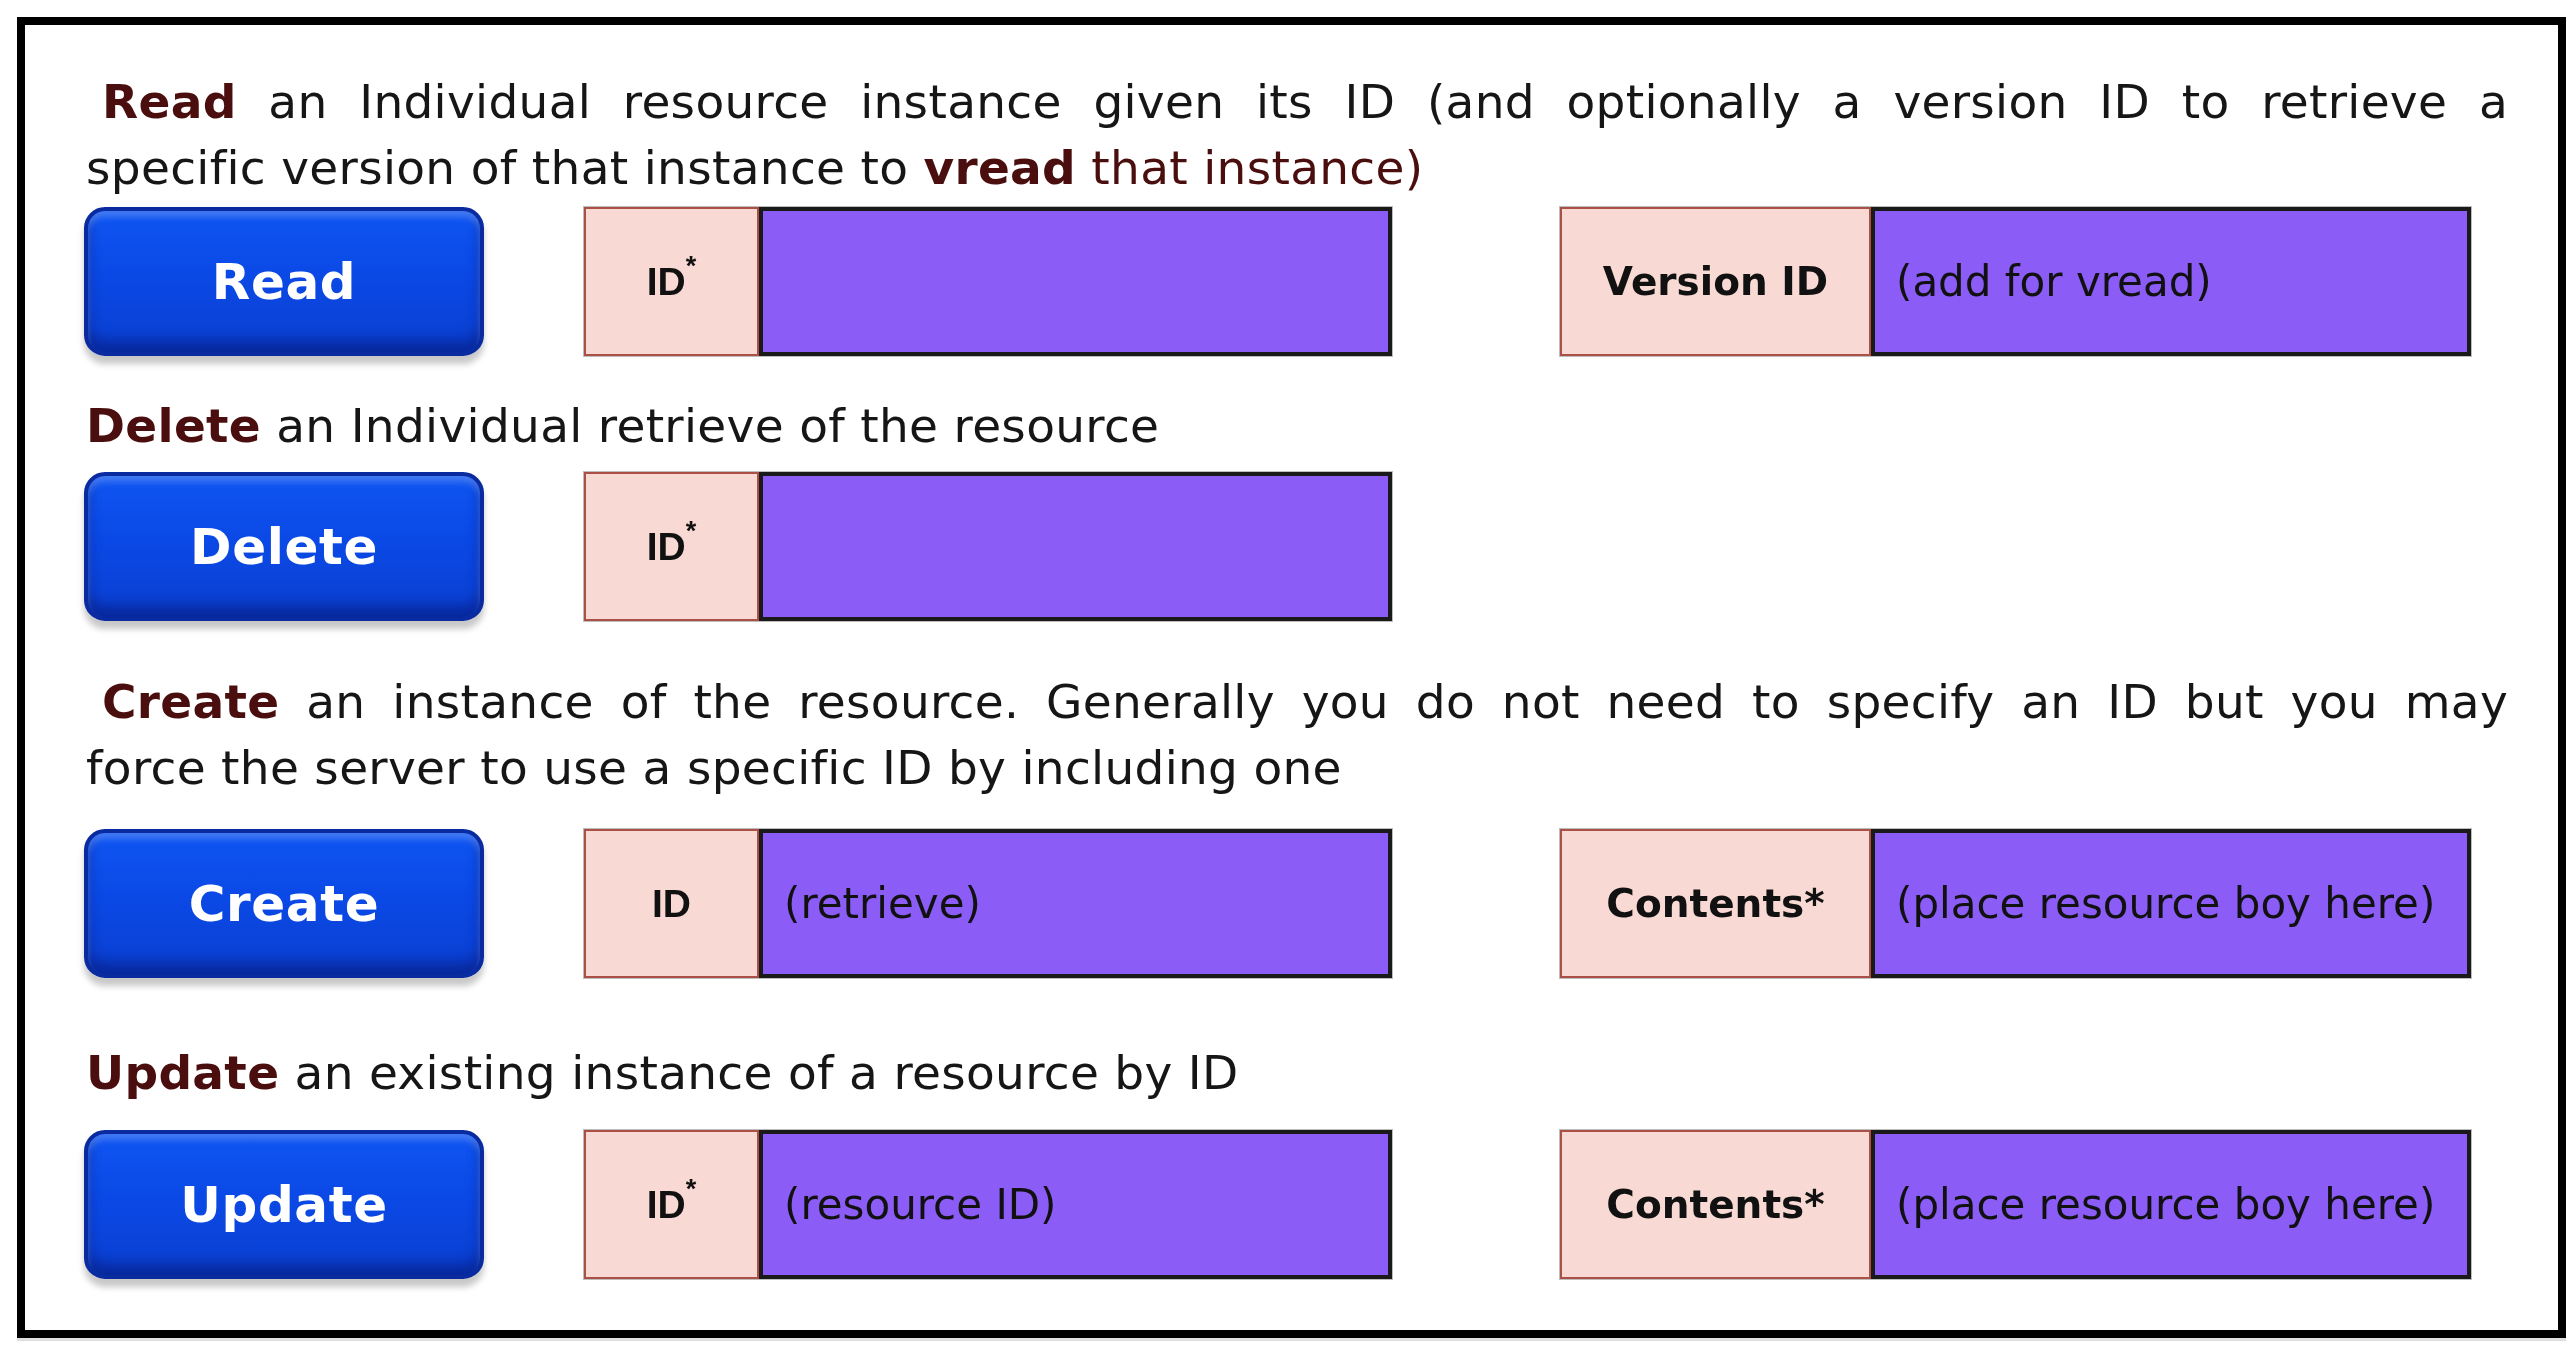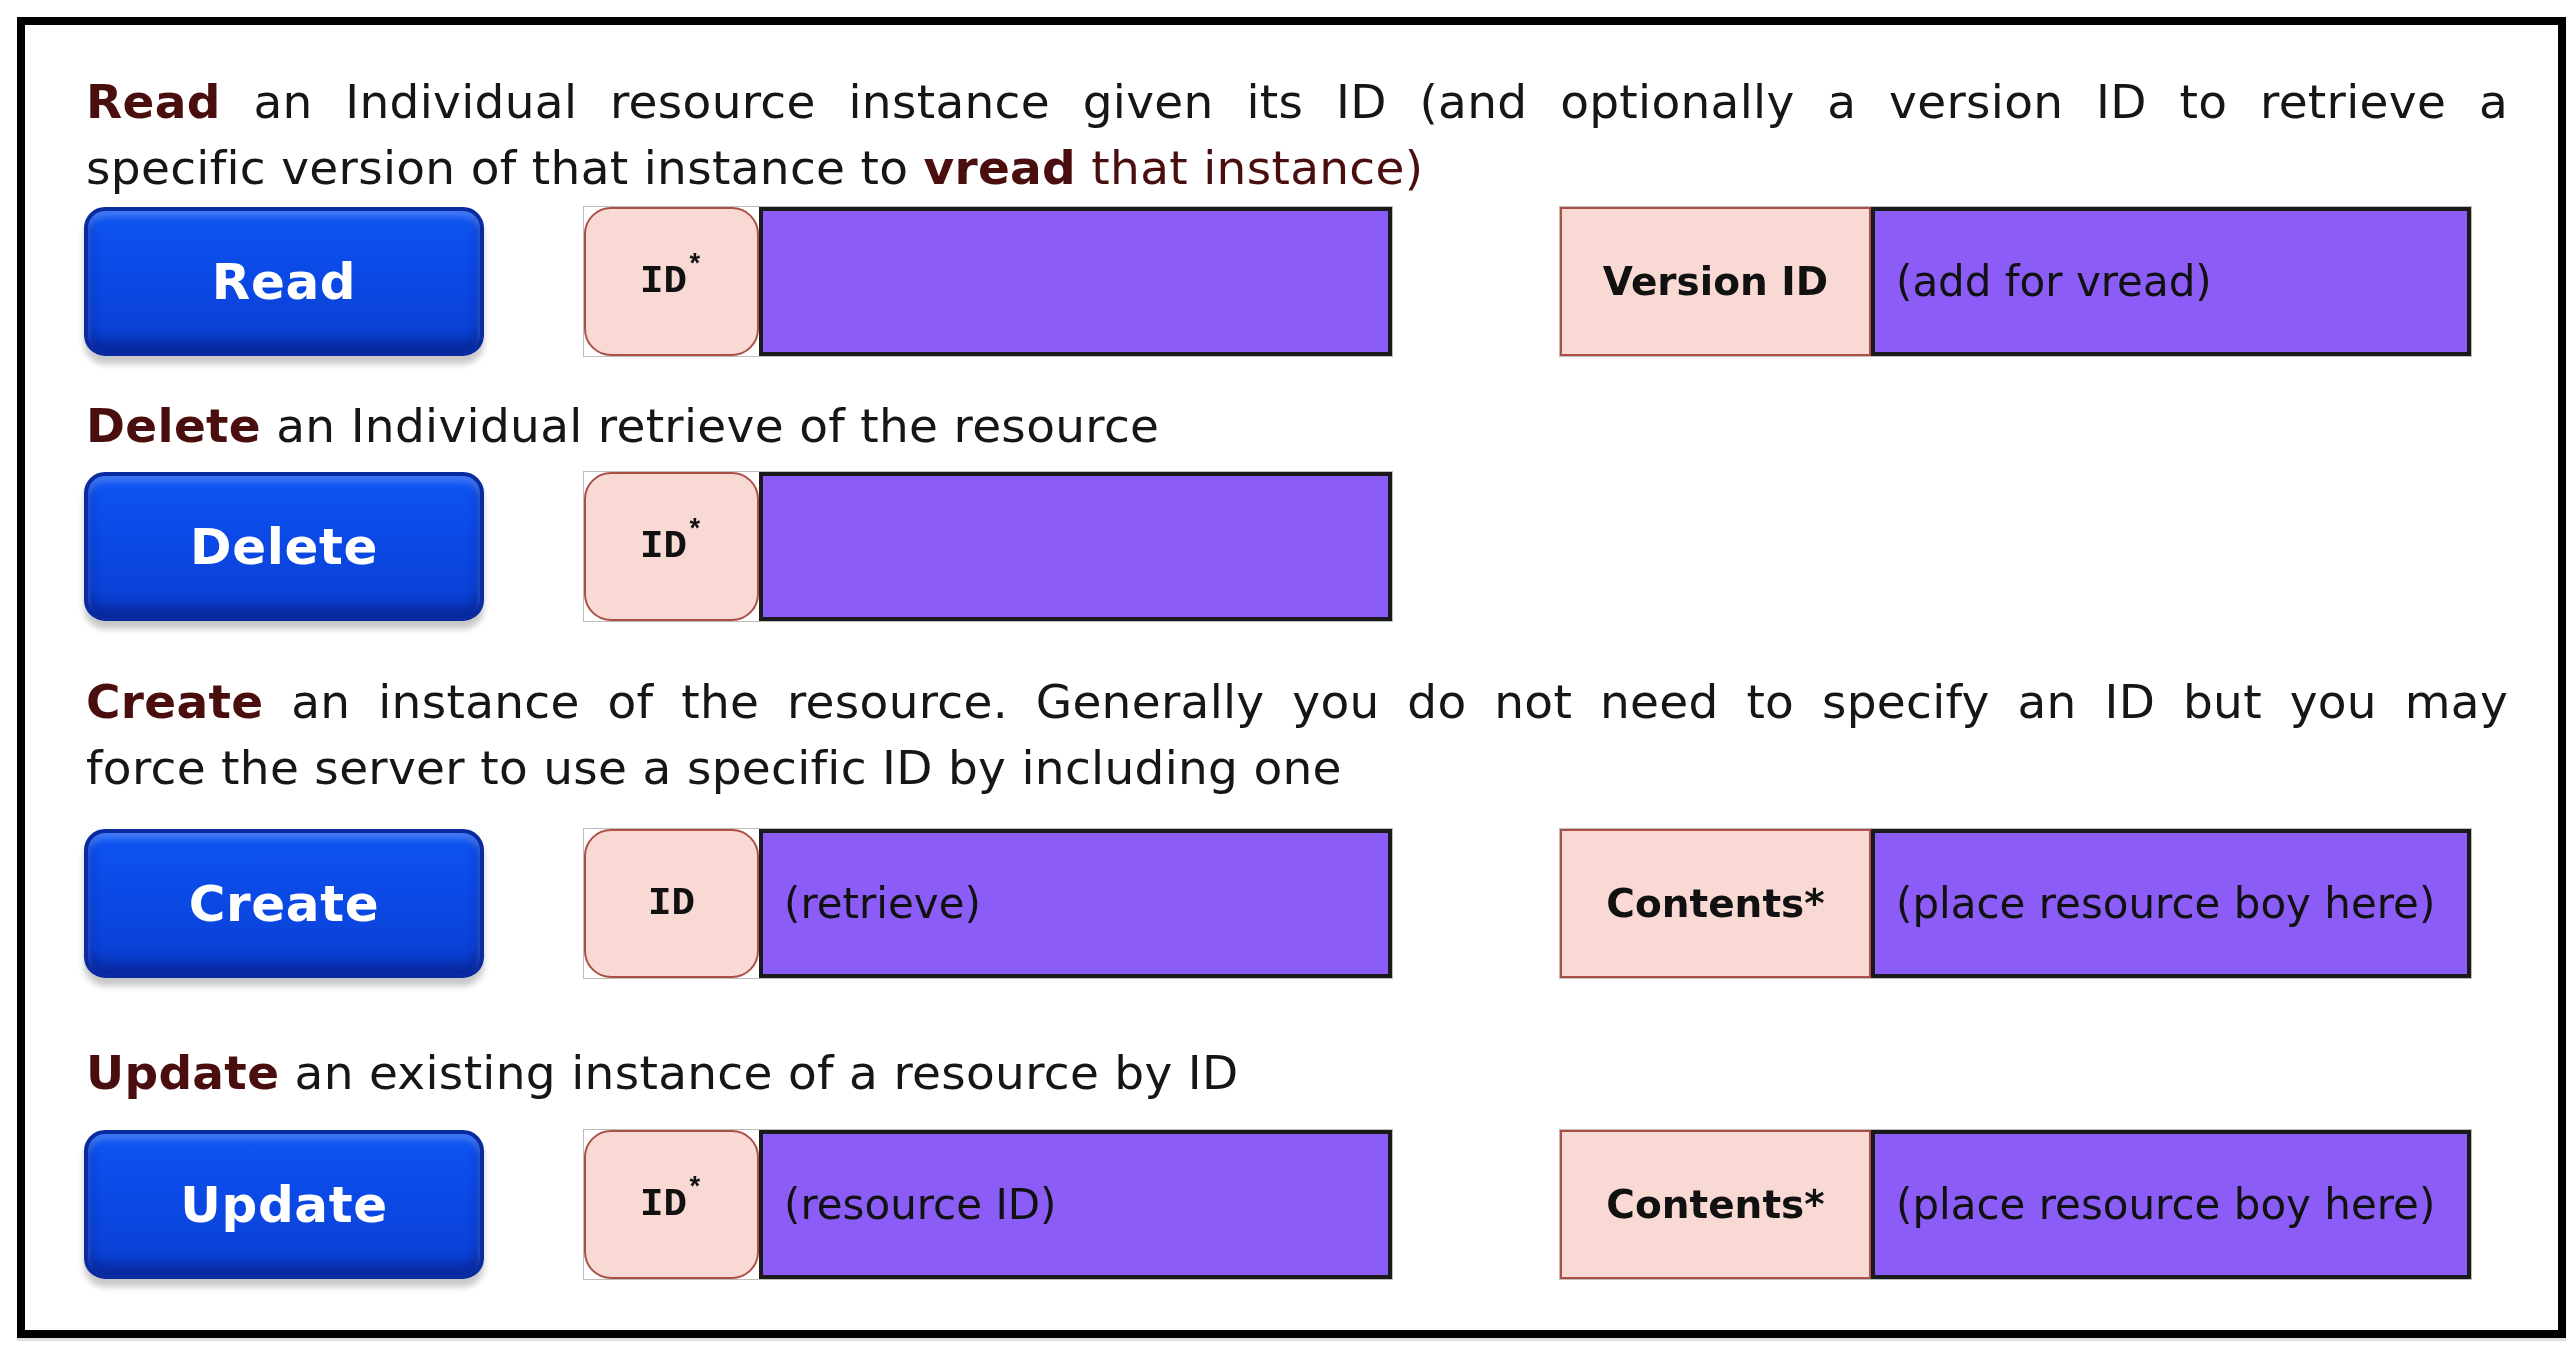--- a/index.html
+++ b/index.html
@@ -14,21 +14,21 @@
   .frame{
     position:absolute;left:16.6px;top:16.6px;width:2549px;height:1321px;
     border:8px solid #000000;box-sizing:border-box;
     box-shadow:0 3.1px 0 rgba(0,0,0,0.12);
   }
   .heading{
     position:absolute;left:86px;width:2422px;
     font-size:47px;line-height:66px;color:#161616;
     letter-spacing:0.3px;
   }
-  .jline{text-align:justify;text-align-last:justify;}
+  .jline{text-align:justify;text-align-last:justify;margin-left:16px;}
   .kw{font-weight:bold;color:#4b0e0e;}
   .maroon{color:#4b0e0e;}
   .btn{
     position:absolute;left:84px;width:400px;height:149px;
     box-sizing:border-box;
     background:linear-gradient(180deg,#0e55f2 0%,#0b49e6 45%,#0a3fd0 100%);
     border:4.3px solid #0a2aa0;border-radius:21px;
     box-shadow:inset 0 6.1px 6.1px rgba(255,255,255,0.22),
                inset 0 -11px 13.5px rgba(4,10,90,0.45),
                0 7.4px 6.1px rgba(0,0,0,0.22);
@@ -38,21 +38,21 @@
   }
   .field{
     position:absolute;height:149px;display:flex;box-sizing:border-box;
     outline:1.8px solid #bdbdbd;
   }
   .flabel{
     background:#f8d9d4;border:2.5px solid #aa5046;box-sizing:border-box;
     display:flex;align-items:center;justify-content:center;
     font-weight:bold;font-size:39px;color:#111111;flex:0 0 auto;
   }
-  .flabel.idfont{font-family:Liberation Mono, monospace;border-radius:27px;}
+  .flabel.idfont{font-family:Liberation Sans, sans-serif;}
   .flabel sup{font-size:27px;line-height:0;position:relative;top:-16px;}
   .finput{
     background:#8b5cf6;border:4.9px solid #1a1a1a;box-sizing:border-box;
     flex:1 1 auto;display:flex;align-items:center;
     padding-left:21px;font-size:42px;color:#111111;
     white-space:nowrap;overflow:hidden;
   }
   .w-col1{left:584px;width:808px;}
   .w-col2{left:1560px;width:911px;}
   .lab-col1{width:175px;}

